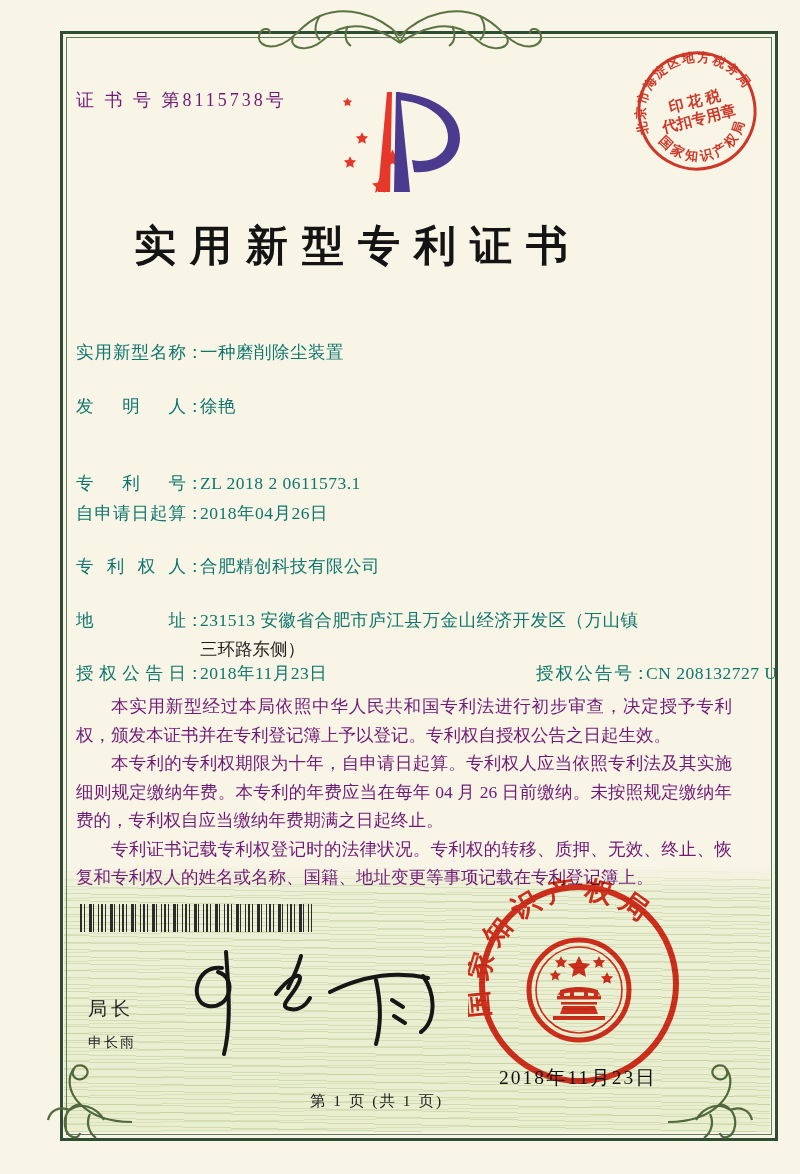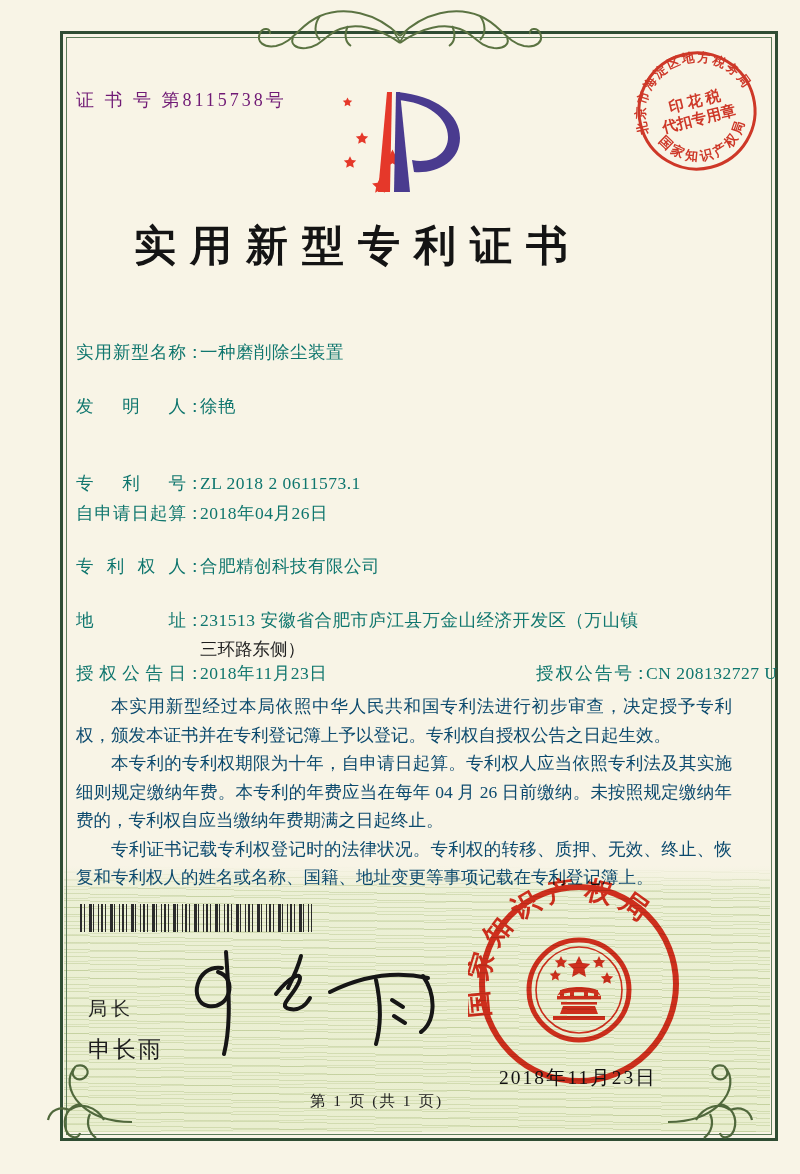--- a/index.html
+++ b/index.html
@@ -30,32 +30,32 @@
   .title{position:absolute;left:0;top:218px;width:716px;text-align:center;
     font-size:42px;font-weight:bold;letter-spacing:14px;color:#141414;z-index:3;}
   .field-row{position:absolute;left:76px;font-size:17.5px;color:#0f766e;z-index:3;white-space:nowrap;}
   .field-label{display:inline-block;width:110px;text-align:justify;text-align-last:justify;vertical-align:top;}
   .field-colon{display:inline-block;width:14px;}
   .field-value{letter-spacing:.5px;}
   .addr-line2{position:absolute;left:200px;top:637px;font-size:17.5px;z-index:3;}
   .grant-right{position:absolute;left:460px;top:0;}
   .grant-right .field-label{width:96px;}
   .paragraphs{position:absolute;left:76px;top:692px;width:656px;z-index:3;
-    font-size:17.5px;line-height:28.5px;text-align:justify;color:#0c4a6e;}
+    font-size:17.5px;line-height:28.5px;text-align:justify;color:#701a75;}
   .paragraphs p{margin:0;text-indent:2em;}
   
   .barcode{position:absolute;left:80px;top:904px;width:232px;height:28px;z-index:3;
     background:repeating-linear-gradient(90deg,
       #2b2b2b 0 2px, rgba(0,0,0,0) 2px 4px,
       #2b2b2b 4px 5px, rgba(0,0,0,0) 5px 9px,
       #2b2b2b 9px 12px, rgba(0,0,0,0) 12px 13px,
       #2b2b2b 13px 14px, rgba(0,0,0,0) 14px 18px,
       #2b2b2b 18px 19px, rgba(0,0,0,0) 19px 21px);}
   .signer-title{position:absolute;left:88px;top:996px;font-size:19px;letter-spacing:4px;z-index:3;}
-  .signer-name{position:absolute;left:88px;top:1034px;font-size:23px;letter-spacing:2px;z-index:3;}
+  .signer-name{position:absolute;left:88px;top:1034px;font-size:14px;letter-spacing:2px;z-index:3;}
   .signature{position:absolute;left:180px;top:948px;z-index:4;}
   .seal{position:absolute;left:468px;top:878px;z-index:5;mix-blend-mode:multiply;}
   .seal-date{position:absolute;left:499px;top:1064px;font-size:19.5px;letter-spacing:2px;
     color:#111;z-index:6;white-space:nowrap;}
   .footer{position:absolute;left:0;top:1091px;width:753px;text-align:center;
     font-size:15.5px;letter-spacing:2px;color:#222;z-index:3;}
   .tax-stamp{position:absolute;left:632px;top:46px;z-index:5;transform:rotate(-14deg);mix-blend-mode:multiply;}
   .logo{position:absolute;left:318px;top:80px;z-index:3;}
 </style>
 </head>

